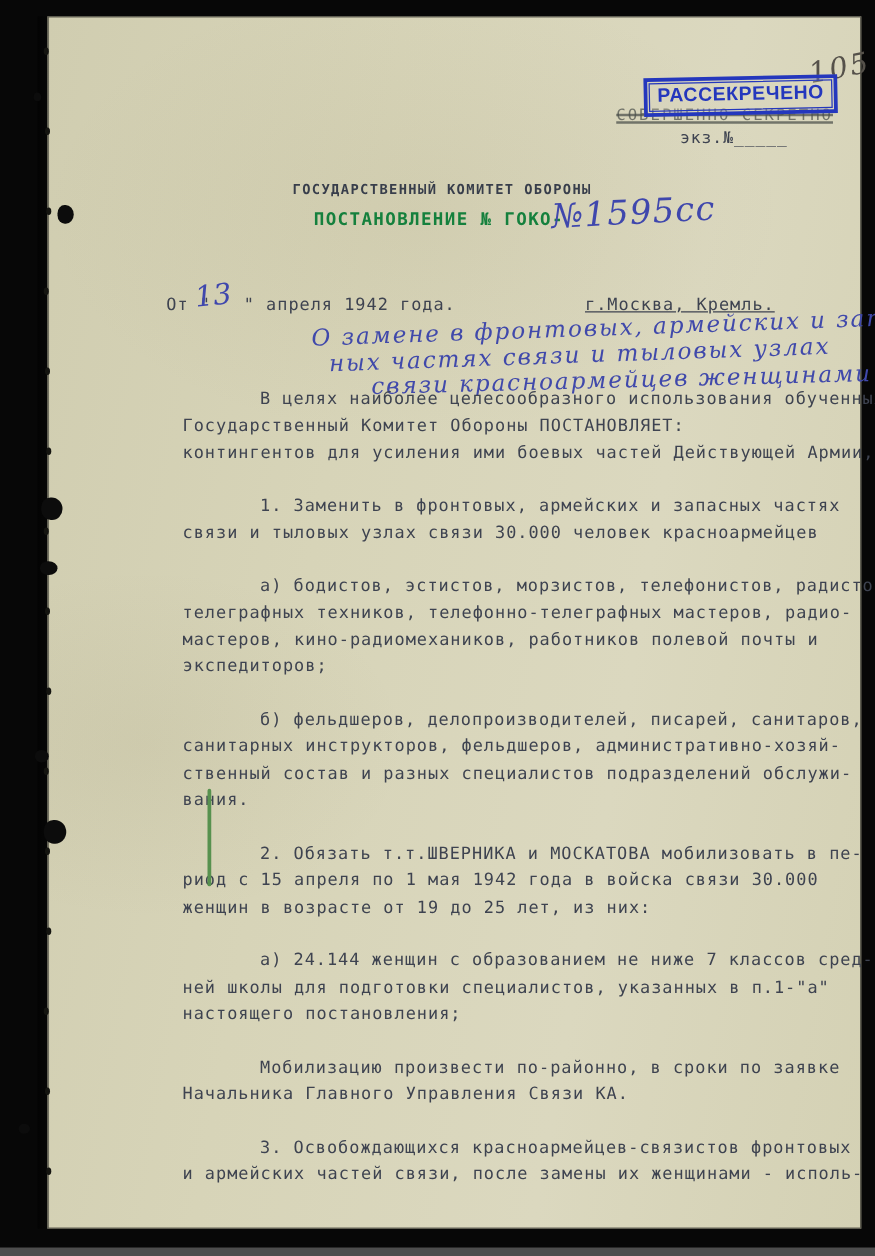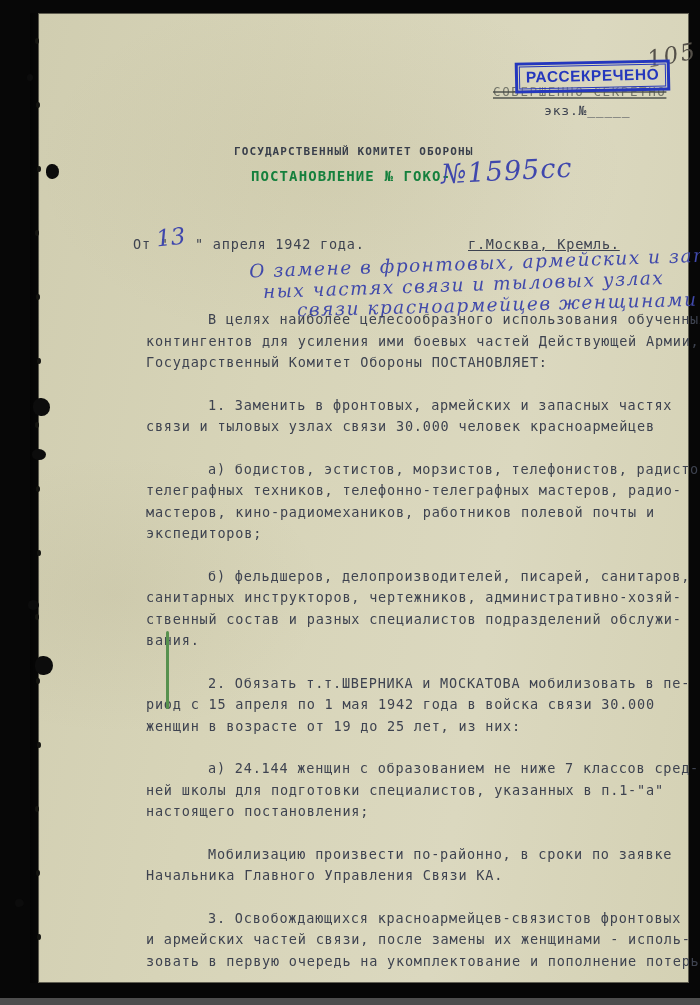--- a/index.html
+++ b/index.html
@@ -94,57 +94,56 @@
 
 <div class="subject">
     <div class="hw-line">О замене в фронтовых, армейских и запас-</div>
     <div class="hw-line">ных частях связи и тыловых узлах</div>
     <div class="hw-line">связи красноармейцев женщинами</div>
   </div>
 
 <div class="doc-body">
     <div class="para">
       <div class="body-line first">В целях наиболее целесообразного использования обученных</div>
+      <div class="body-line">Государственный Комитет Обороны ПОСТАНОВЛЯЕТ:</div>
       <div class="body-line">контингентов для усиления ими боевых частей Действующей Армии,</div>
-      <div class="body-line">Государственный Комитет Обороны ПОСТАНОВЛЯЕТ:</div>
     </div>
     <div class="para">
       <div class="body-line first">1. Заменить в фронтовых, армейских и запасных частях</div>
       <div class="body-line">связи и тыловых узлах связи 30.000 человек красноармейцев</div>
     </div>
     <div class="para">
       <div class="body-line first">а) бодистов, эстистов, морзистов, телефонистов, радистов,</div>
       <div class="body-line">телеграфных техников, телефонно-телеграфных мастеров, радио-</div>
       <div class="body-line">мастеров, кино-радиомехаников, работников полевой почты и</div>
       <div class="body-line">экспедиторов;</div>
     </div>
     <div class="para">
       <div class="body-line first">б) фельдшеров, делопроизводителей, писарей, санитаров,</div>
-      <div class="body-line">санитарных инструкторов, чертежников, административно-хозяй-</div>
+      <div class="body-line">санитарных инструкторов, фельдшеров, административно-хозяй-</div>
       <div class="body-line">ственный состав и разных специалистов подразделений обслужи-</div>
       <div class="body-line">вания.</div>
     </div>
     <div class="para">
       <div class="body-line first">2. Обязать т.т.ШВЕРНИКА и МОСКАТОВА мобилизовать в пе-</div>
       <div class="body-line">риод с 15 апреля по 1 мая 1942 года в войска связи 30.000</div>
       <div class="body-line">женщин в возрасте от 19 до 25 лет, из них:</div>
     </div>
     <div class="para">
       <div class="body-line first">а) 24.144 женщин с образованием не ниже 7 классов сред-</div>
       <div class="body-line">ней школы для подготовки специалистов, указанных в п.1-"а"</div>
       <div class="body-line">настоящего постановления;</div>
     </div>
     <div class="para">
       <div class="body-line first">Мобилизацию произвести по-районно, в сроки по заявке</div>
       <div class="body-line">Начальника Главного Управления Связи КА.</div>
     </div>
     <div class="para">
       <div class="body-line first">3. Освобождающихся красноармейцев-связистов фронтовых</div>
       <div class="body-line">и армейских частей связи, после замены их женщинами - исполь-</div>
-      <div class="body-line">зовать в первую очередь на укомплектование и пополнение потерь</div>
     </div>
   </div>
 
 <div class="green-line"></div>
 
 <div class="hole" style="left: 46px; top: 164px; width: 13px; height: 15px;"></div>
 <div class="hole" style="left: 33px; top: 398px; width: 17px; height: 18px;"></div>
 <div class="hole" style="left: 32px; top: 449px; width: 14px; height: 11px;"></div>
 <div class="hole" style="left: 28px; top: 600px; width: 11px; height: 10px;"></div>
 <div class="hole" style="left: 35px; top: 656px; width: 18px; height: 19px;"></div>

